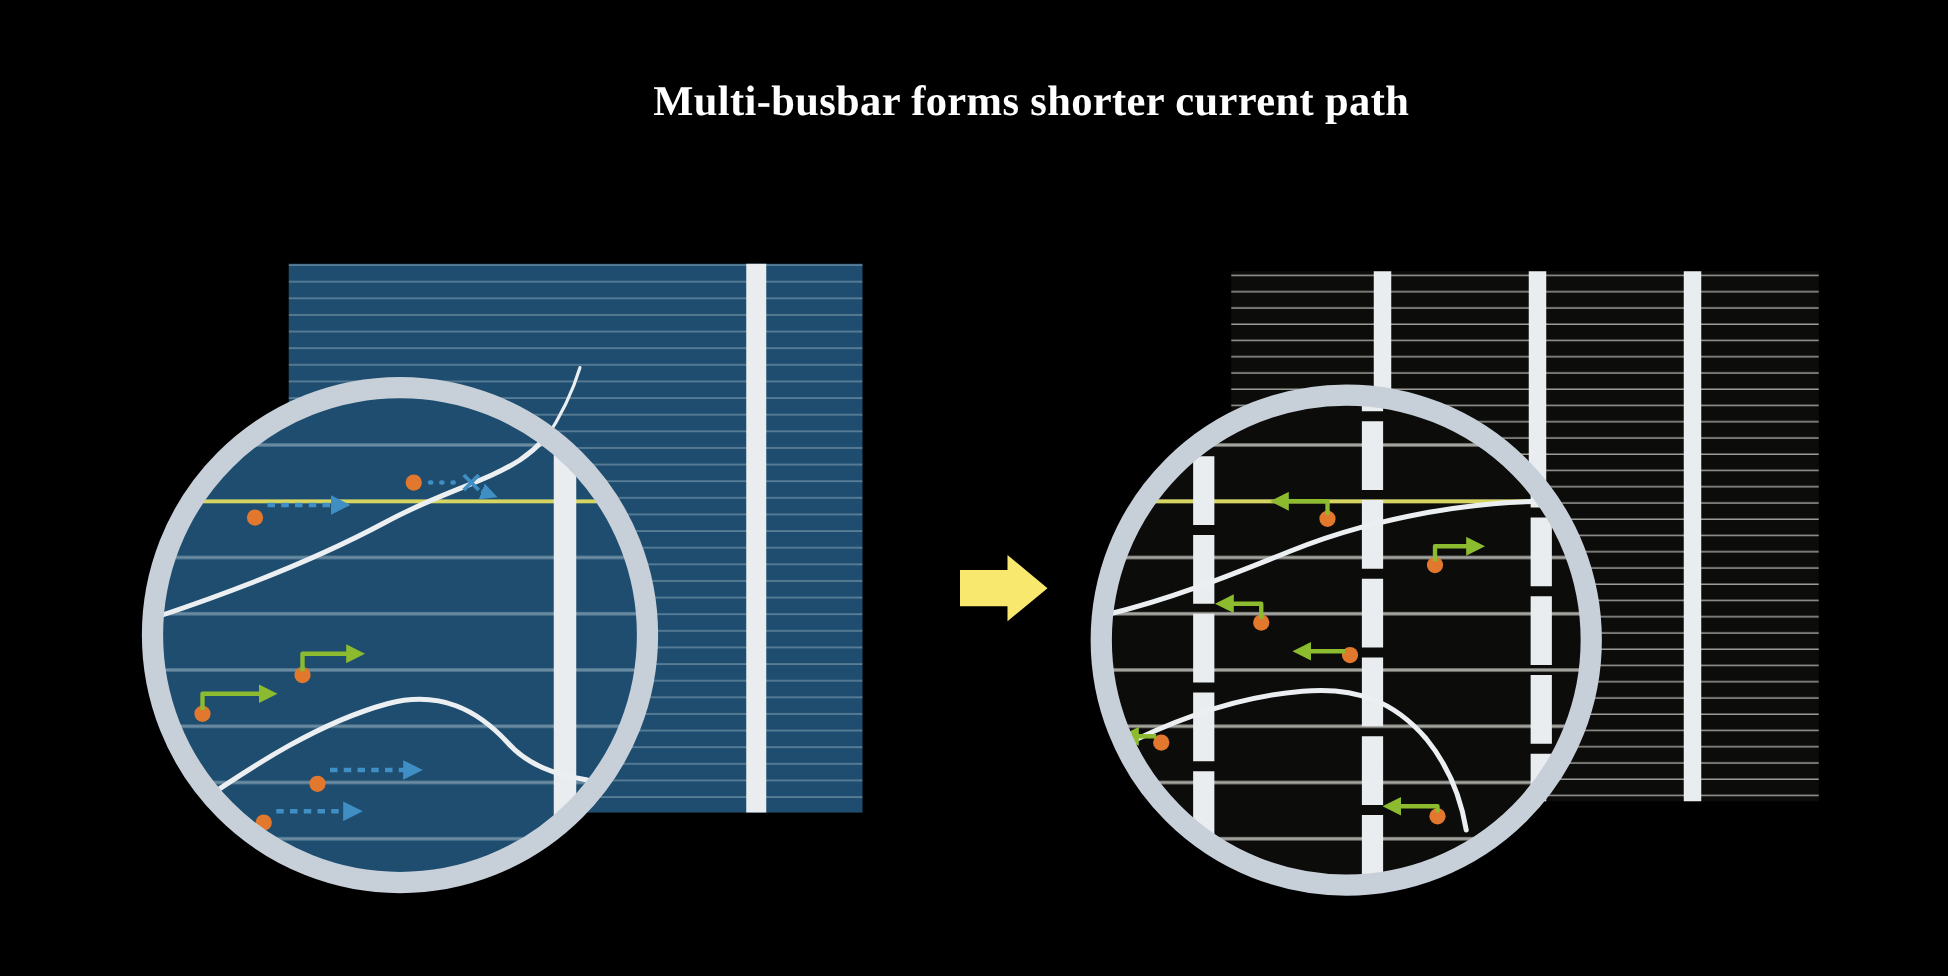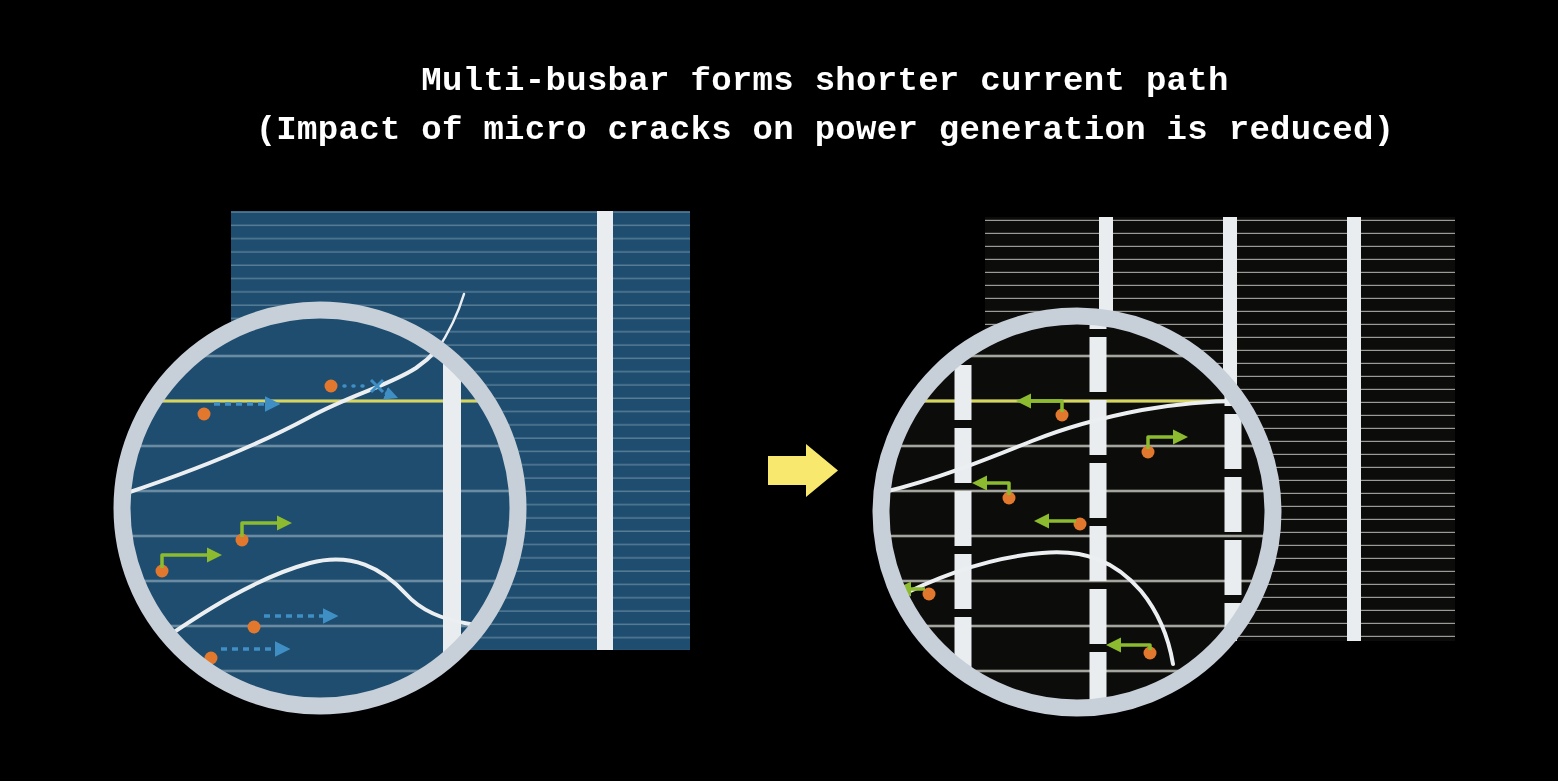--- a/index.html
+++ b/index.html
@@ -6,21 +6,21 @@
     margin: 0;
     padding: 0;
     background: #000000;
   }
   .canvas {
     position: relative;
     width: 1558px;
     height: 781px;
     background: var(--background, #000);
     overflow: hidden;
-    font-family: Liberation Mono, monospace;
+    font-family: Liberation Serif, serif;
   }
   .title-block {
     position: absolute;
     top: 57px;
     left: 825px;
     transform: translateX(-50%);
     text-align: center;
     white-space: nowrap;
     color: var(--title-text, #fff);
   }
@@ -54,21 +54,20 @@
   .st-dashed { stroke-dasharray: 6 5; }
   .st-dotted { stroke-dasharray: 1 8; stroke-linecap: round; }
 </style>
 </head>
 <body>
 
 <div class="canvas">
 
   <div class="title-block">
     <div class="title-line">Multi-busbar forms shorter current path</div>
-    <div class="title-line">(Impact of micro cracks on power generation is reduced)</div>
   </div>
 
   <svg class="diagram" width="1558" height="781" viewBox="0 0 1558 781">
     <defs>
       <pattern id="pFingersBlue" width="20" height="13.3" patternUnits="userSpaceOnUse">
         <rect width="20" height="13.3" class="f-cell-blue"></rect>
         <line x1="0" y1="12.6" x2="20" y2="12.6" class="st-finger-blue"></line>
       </pattern>
       <pattern id="pFingersBlack" width="20" height="13" patternUnits="userSpaceOnUse">
         <rect width="20" height="13" class="f-cell-black"></rect>

